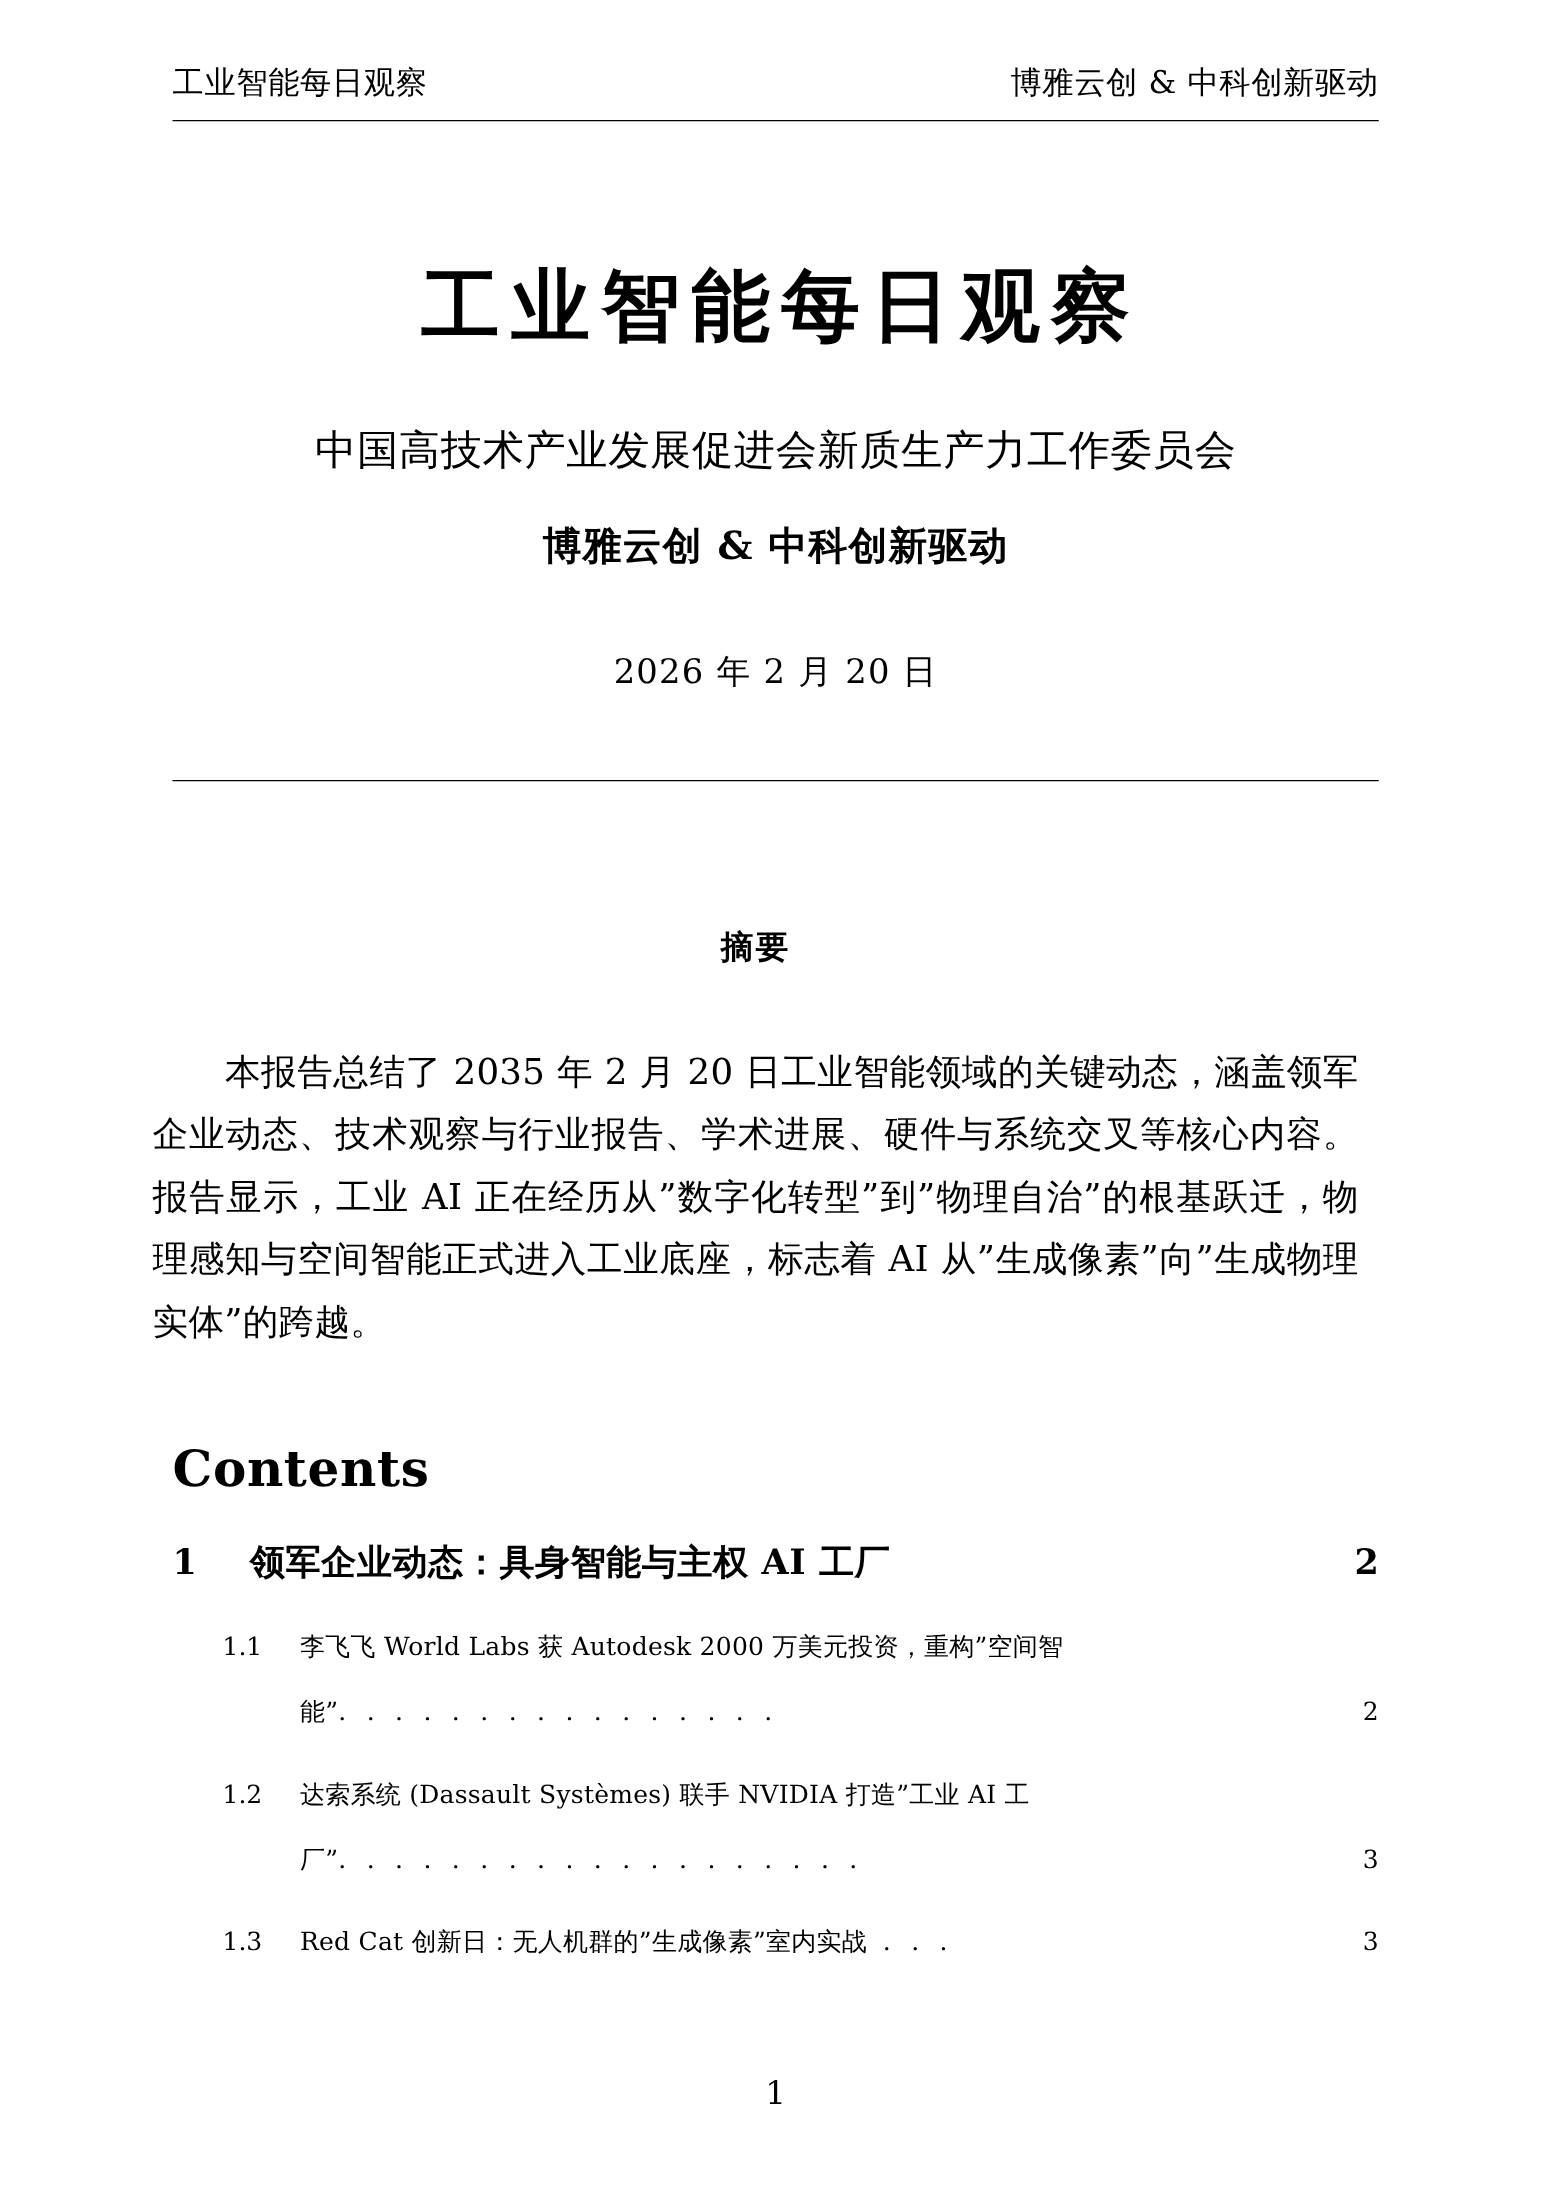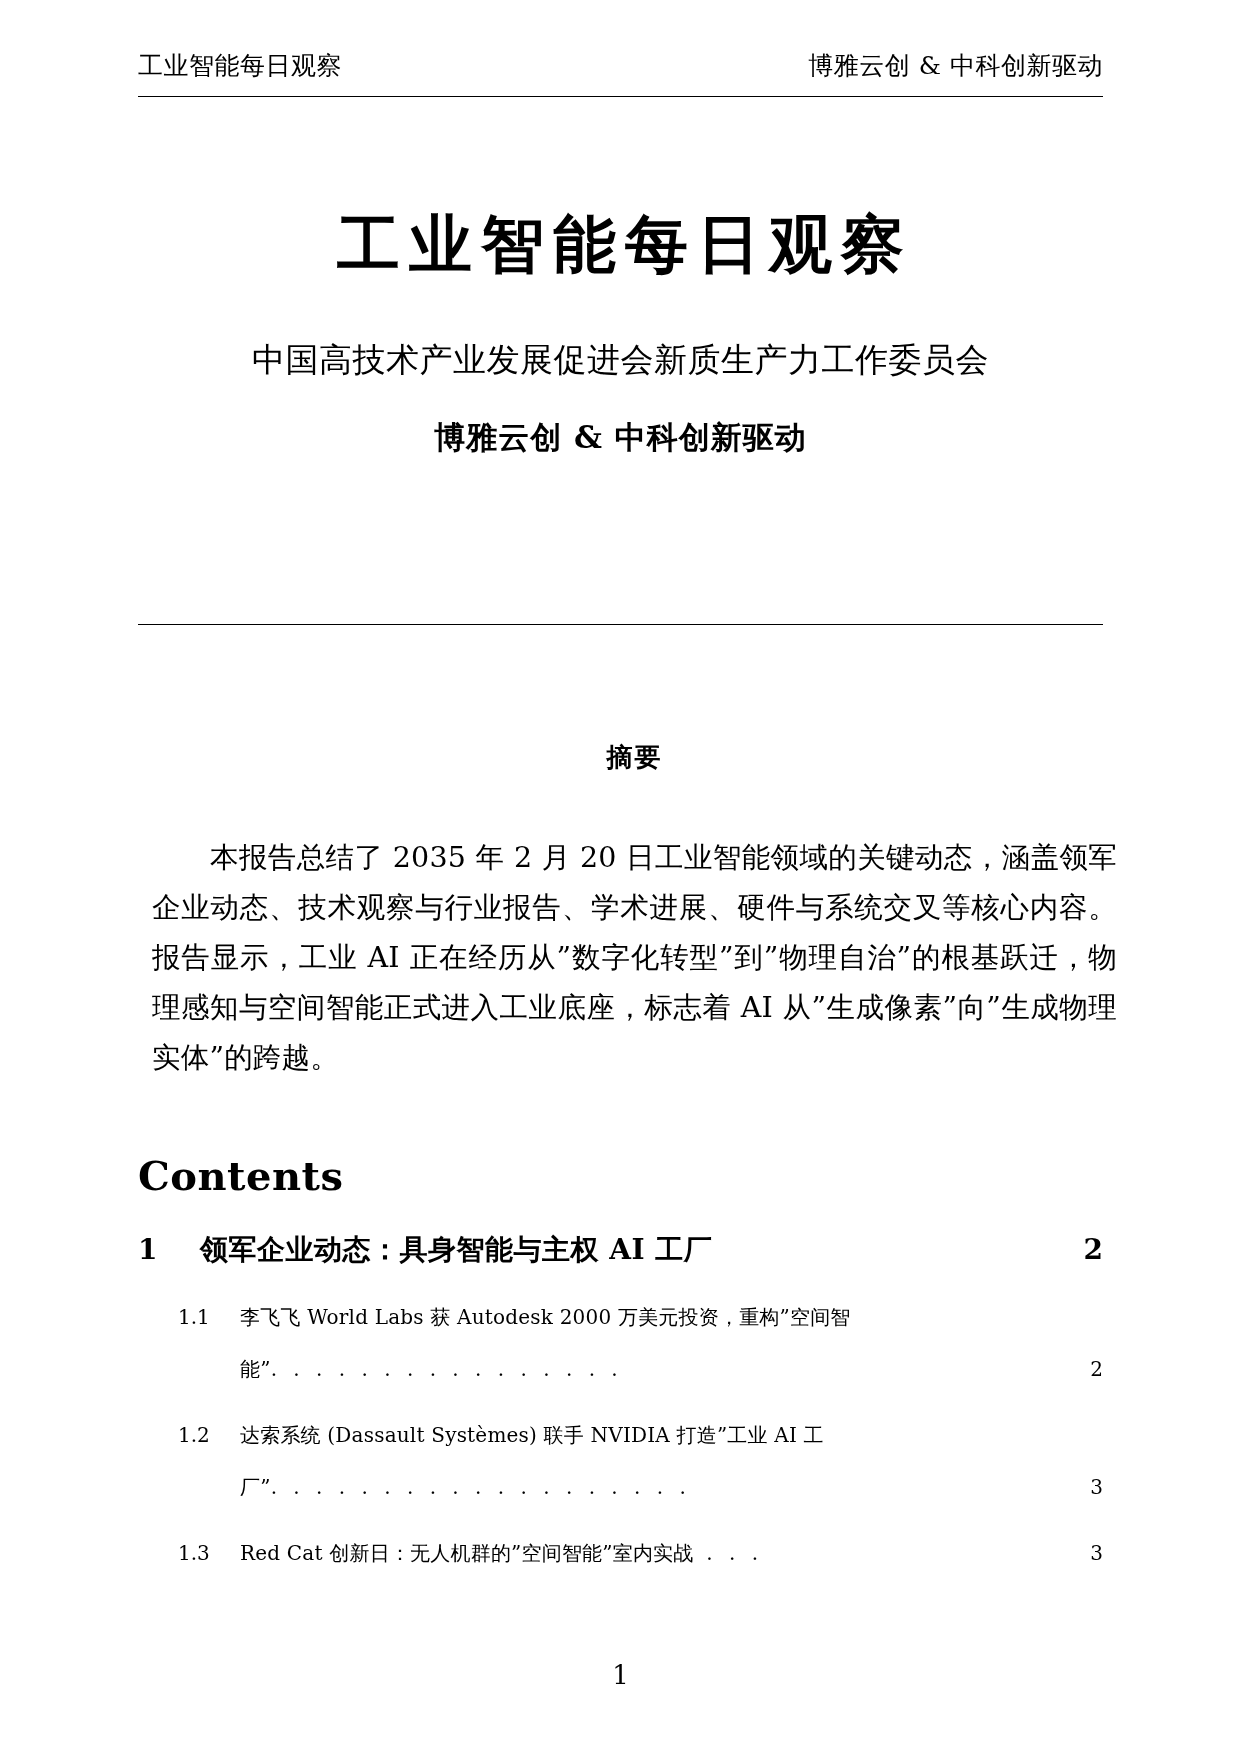--- a/index.html
+++ b/index.html
@@ -90,21 +90,21 @@
     left: 138px;
     top: 624px;
     width: 965px;
     height: 1.4px;
     background: #000;
   }
 
   
   .abstract {
     position: absolute;
-    left: 152px;
+    left: 122px;
     top: 740px;
     width: 965px;
   }
   .abstract-title {
     text-align: center;
     font-size: 26px;
     font-weight: bold;
     letter-spacing: 2px;
     margin: 0 0 58px 0;
   }
@@ -212,20 +212,21 @@
   <div class="page-header">
     <span class="hdr-left">工业智能每日观察</span>
     <span class="hdr-right">博雅云创 &amp; 中科创新驱动</span>
   </div>
   <div class="header-rule"></div>
 
   <div class="title-block">
     <h1 class="doc-title">工业智能每日观察</h1>
     <div class="doc-org">中国高技术产业发展促进会新质生产力工作委员会</div>
     <div class="doc-subtitle">博雅云创 &amp; 中科创新驱动</div>
+    <div class="doc-date">2026 年 2 月 20 日</div>
   </div>
   <div class="title-rule"></div>
 
   <div class="abstract">
     <div class="abstract-title">摘要</div>
     <p class="abstract-body">本报告总结了 2035 年 2 月 20 日工业智能领域的关键动态，涵盖领军企业动态、技术观察与行业报告、学术进展、硬件与系统交叉等核心内容。报告显示，工业 AI 正在经历从”数字化转型”到”物理自治”的根基跃迁，物理感知与空间智能正式进入工业底座，标志着 AI 从”生成像素”向”生成物理实体”的跨越。</p>
   </div>
 
   <div class="contents">
     <div class="contents-title">Contents</div>
@@ -249,21 +250,21 @@
         <span class="toc-num">1.2</span>
         <span class="toc-body">
           <span class="toc-text">达索系统 (Dassault Systèmes) 联手 NVIDIA 打造”工业 AI 工厂”</span><span class="toc-leader">. . . . . . . . . . . . . . . . . . .</span>
         </span>
         <span class="toc-page">3</span>
       </li>
 
       <li class="toc-l2">
         <span class="toc-num">1.3</span>
         <span class="toc-body">
-          <span class="toc-text">Red Cat 创新日：无人机群的”空间智能”室内实战</span>&nbsp;&nbsp;<span class="toc-leader">. . .</span>
+          <span class="toc-text">Red Cat 创新日：无人机群的”生成像素”室内实战</span>&nbsp;&nbsp;<span class="toc-leader">. . .</span>
         </span>
         <span class="toc-page">3</span>
       </li>
 
     </ul>
   </div>
 
   <div class="page-footer">
     <span>1</span>
   </div>

